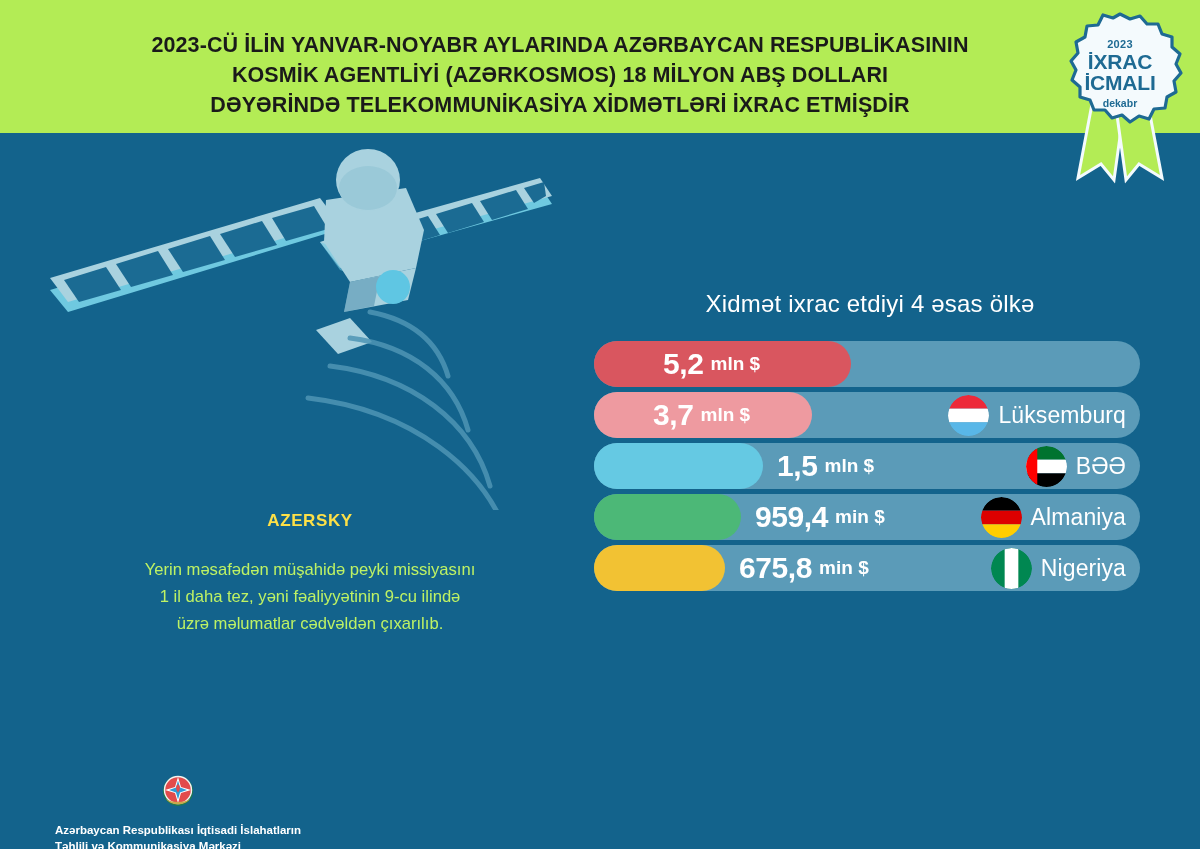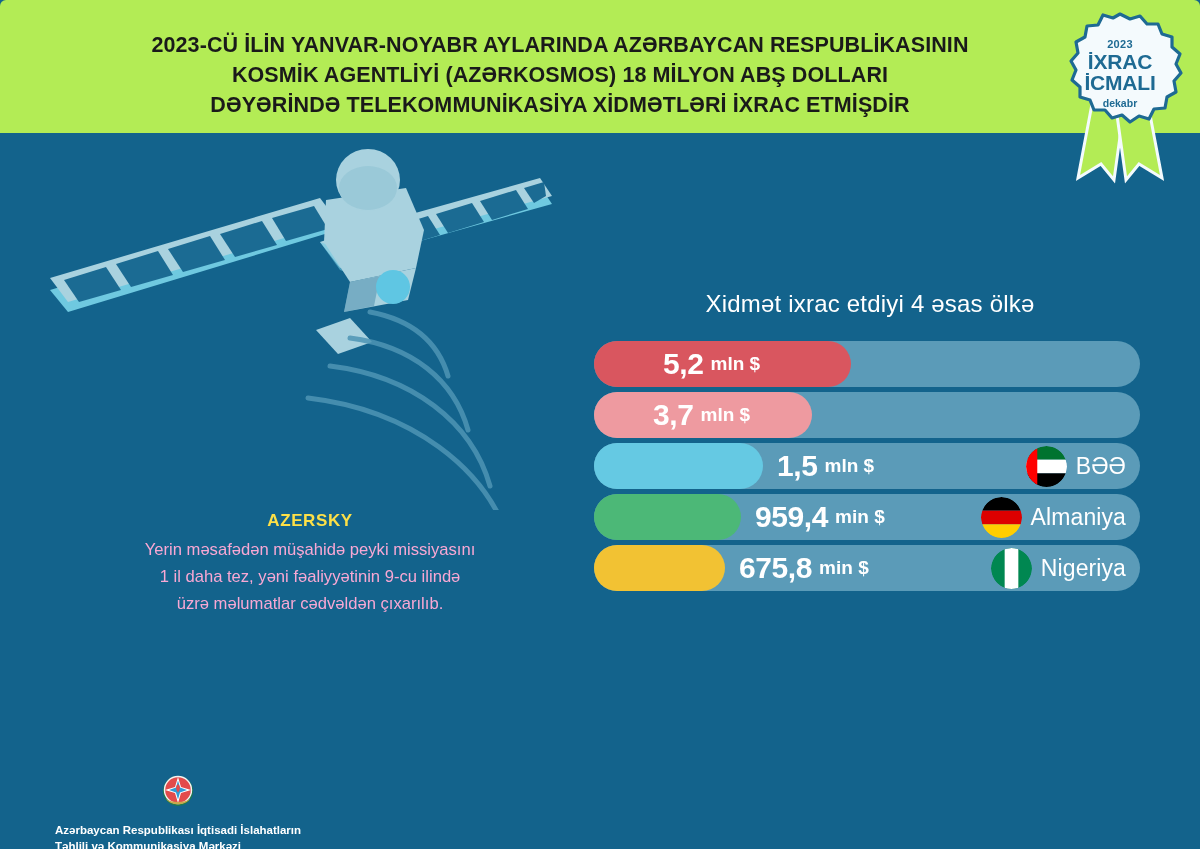--- a/index.html
+++ b/index.html
@@ -2,21 +2,21 @@
 <html><head>
 <meta charset="utf-8">
 <style>
   html,body{margin:0;padding:0;}
   body{
     width:1200px;height:849px;overflow:hidden;
     font-family:"Liberation Sans","DejaVu Sans",sans-serif;
     background:#13638C;
     position:relative;
   }
-  #stage{position:absolute;inset:0;background:#13638C;overflow:hidden;border-radius:6px;}
+  #stage{position:absolute;inset:0;background:#13638C;overflow:hidden;}
 
   
   .header{
     position:absolute;left:0;top:0;width:1200px;height:133px;
     background:#B3EC55;
   }
   .header-title{
     position:absolute;left:50px;top:30px;width:1020px;
     text-align:center;
     color:#1A1A1A;
@@ -42,22 +42,22 @@
 
   
   .satellite{position:absolute;left:20px;top:130px;width:560px;height:380px;}
 
   
   .azersky-title{
     position:absolute;left:60px;top:511px;width:500px;text-align:center;
     color:#fde047;font-weight:bold;font-size:17px;letter-spacing:.6px;
   }
   .azersky-body{
-    position:absolute;left:50px;top:536px;width:520px;text-align:center;
-    color:#f9a8d4;font-size:16.6px;line-height:27px;
+    position:absolute;left:50px;top:556px;width:520px;text-align:center;
+    color:#bef264;font-size:16.6px;line-height:27px;
   }
   .azersky-body span{display:block;white-space:nowrap;}
 
   
   .chart-title{
     position:absolute;left:600px;top:290px;width:540px;text-align:center;
     color:#FFFFFF;font-size:24px;letter-spacing:.2px;
   }
   .bars{position:absolute;left:594px;top:341px;width:546px;height:310px;}
   .bar-row{position:relative;width:546px;height:30px;margin-bottom:21px;}
@@ -184,20 +184,35 @@
           <span class="num">5,2</span>
           <span class="unit">mln $</span>
         </div>
       </div>
       <div class="bar-row">
         <div class="bar-track" style="background: rgb(91, 155, 184);"></div>
         <div class="bar-fill" style="width: 218px; background: rgb(238, 154, 160);"></div>
         <div class="bar-value" style="left: 59px;">
           <span class="num">3,7</span>
           <span class="unit">mln $</span>
+        </div>
+        <div class="country">
+          <span class="flag"><svg width="41" height="41" viewBox="0 0 40 40">
+              <defs>
+                <clipPath id="c_luxembourg-flag">
+                  <circle cx="20" cy="20" r="20"></circle>
+                </clipPath>
+              </defs>
+              <g clip-path="url(#c_luxembourg-flag)">
+                <rect width="40" height="13.34" y="0" fill="#ED2939"></rect>
+                <rect width="40" height="13.34" y="13.34" fill="#FFFFFF"></rect>
+                <rect width="40" height="13.34" y="26.66" fill="#59B7E8"></rect>
+              </g>
+            </svg></span>
+          <span class="cname">Lüksemburq</span>
         </div>
       </div>
       <div class="bar-row">
         <div class="bar-track" style="background: rgb(91, 155, 184);"></div>
         <div class="bar-fill" style="width: 169px; background: rgb(101, 201, 227);"></div>
         <div class="bar-value" style="left: 183px;">
           <span class="num">1,5</span>
           <span class="unit">mln $</span>
         </div>
         <div class="country">

